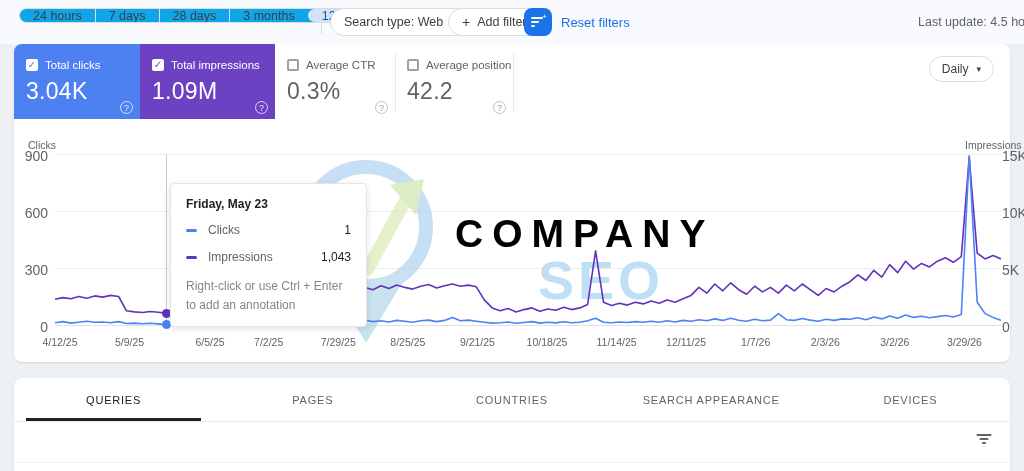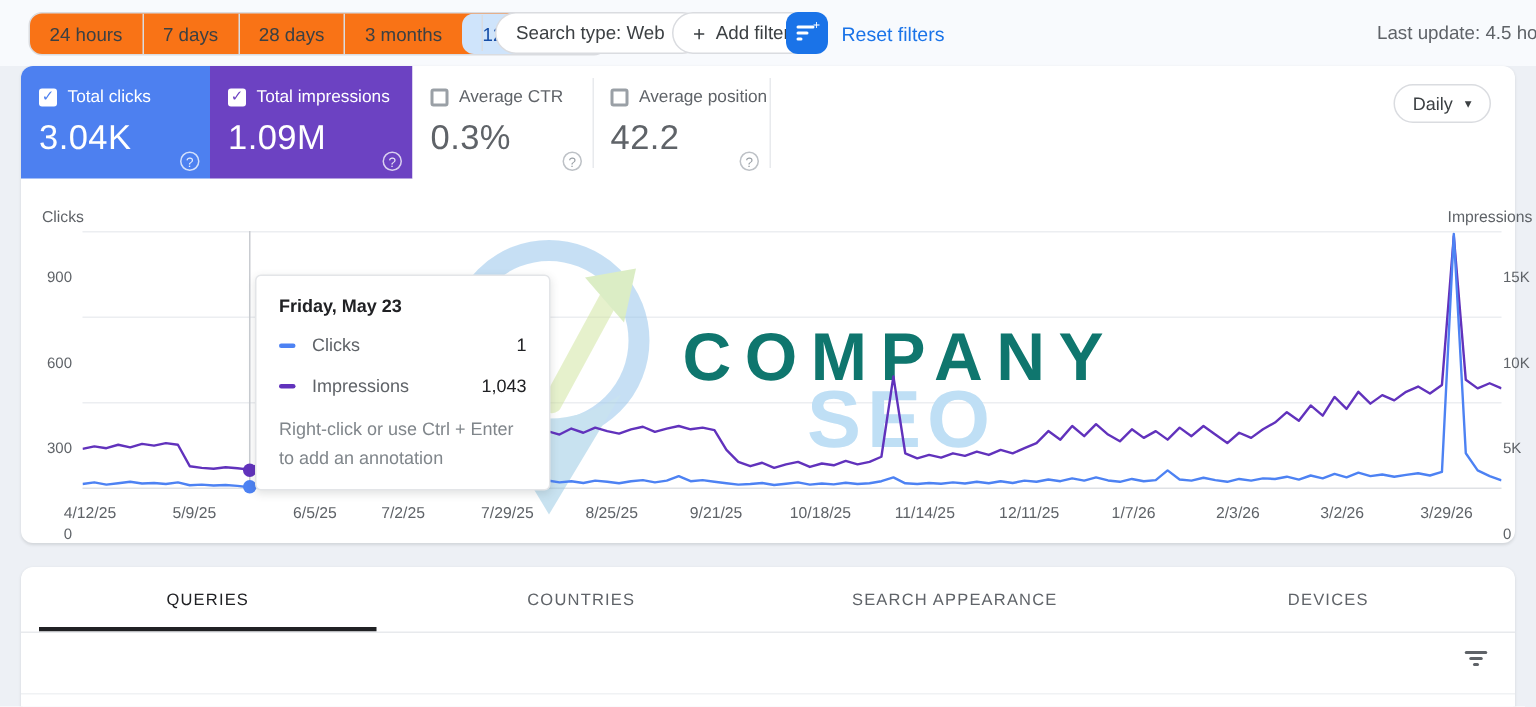--- a/index.html
+++ b/index.html
@@ -1,21 +1,21 @@
 <!DOCTYPE html>
 <html><head>
 <meta charset="utf-8">
 <style>
   * { margin:0; padding:0; box-sizing:border-box; }
   html,body { width:1024px; height:471px; overflow:hidden; }
   body { font-family:"Liberation Sans", sans-serif; background:#edf0f5; position:relative; color:#3c4043; }
 
   
   .topbar { position:absolute; left:0; top:0; width:1024px; height:44px; background:#f8fafd; }
-  .seg-group { position:absolute; left:19px; top:8px; height:29px; display:flex; background:#f97316;
+  .seg-group { position:absolute; left:19px; top:8px; height:15px; display:flex; background:#0ea5e9;
                border:1px solid #dadce0; border-radius:9px; overflow:hidden; }
   .seg { padding:0 13px; font-size:12.5px; color:#3c4043; display:flex; align-items:center; gap:6px;
          border-left:1px solid #dadce0; cursor:pointer; white-space:nowrap; }
   .seg:first-child { border-left:none; }
   .seg.selected { background:#cfe4fb; color:#174ea6; font-weight:500; border-radius:8px; border-left-color:transparent; }
   .caret { font-size:9px; color:inherit; line-height:1; }
   .v-divider { position:absolute; left:321px; top:10px; height:24px; width:1px; background:#dadce0; }
   .pill { position:absolute; top:8px; height:28px; border:1px solid #dadce0; border-radius:15px; background:#fff;
           display:flex; align-items:center; gap:7px; padding:0 13px; font-size:12.5px; color:#3c4043; cursor:pointer; white-space:nowrap; }
   .plus-glyph { font-size:14px; color:#3c4043; }
@@ -48,33 +48,33 @@
   .metric-card.plain .value { color:#5f6368; }
   .card-div { position:absolute; top:8px; height:60px; width:1px; background:#e8eaed; }
   .checkbox { width:12px; height:12px; border-radius:2px; display:flex; align-items:center; justify-content:center; font-size:10px; line-height:1; }
   .checkbox.on  { background:#fff; }
   .checkbox.off { border:2px solid #9aa0a6; background:#fff; width:12px; height:12px; }
   .daily-btn { position:absolute; right:16px; top:12px; height:26px; border:1px solid #dadce0; border-radius:14px;
                background:#fff; display:flex; align-items:center; gap:8px; padding:0 12px; font-size:12px; color:#3c4043; cursor:pointer; }
 
   
   .axis-title { position:absolute; font-size:10.5px; color:#5f6368; }
-  .ytick { position:absolute; font-size:10px; color:#5f6368;margin-top:32px; }
+  .ytick { position:absolute; font-size:14px; color:#5f6368; }
   .ytick.left  { width:40px; text-align:right; left:8px; }
   .ytick.right { left:1002px; text-align:left; }
   .gridline { position:absolute; left:55px; width:946px; height:1px; background:#eceef1; }
   .gridline.zero { background:#dfe1e5; }
   .xtick { position:absolute; top:336px; width:64px; text-align:center; font-size:10.5px; color:#5f6368; }
   #chart-svg { position:absolute; left:55px; top:154px; z-index:3; }
   .hover-line { position:absolute; top:154px; width:1px; height:172px; background:#c9ccd1; z-index:4; }
   .dot { position:absolute; width:9px; height:9px; border-radius:50%; z-index:4; }
 
   
-  .wm-text1 { position:absolute; left:455px; top:212px; font-size:45px; font-weight:bold; letter-spacing:9px;
-              color:#0f766e; z-index:2; }
+  .wm-text1 { position:absolute; left:455px; top:212px; font-size:39px; font-weight:bold; letter-spacing:9px;
+              color:#000000; z-index:2; }
   .wm-text2 { position:absolute; left:538px; top:249px; font-size:54px; font-weight:bold; letter-spacing:4px;
               color:#bfdff5; z-index:2; }
   #wm-logo { position:absolute; left:278px; top:143px; z-index:2; opacity:.5; }
 
   
   .tooltip { position:absolute; left:170px; top:183px; width:197px; background:#fff; border:1px solid #e3e5e8;
              border-radius:4px; box-shadow:0 2px 6px rgba(60,64,67,.15); z-index:5; padding:13px 15px 12px; }
   .tt-title { font-size:12px; font-weight:bold; color:#202124; margin-bottom:12px; }
   .tt-row { display:flex; align-items:center; margin-bottom:13px; font-size:12px; }
   .tt-dash { width:11px; height:3px; border-radius:2px; flex:none; }
@@ -257,20 +257,21 @@
         <span class="tt-label">Impressions</span>
         <span class="tt-value">1,043</span>
       </div>
     </div>
   <div class="tt-hint">Right-click or use Ctrl + Enter to add an annotation</div>
 </div>
 
 <div class="table-card">
   <div class="tabs" id="tabs">
       <div class="tab active">QUERIES</div>
+      <div class="tab">PAGES</div>
       <div class="tab">COUNTRIES</div>
       <div class="tab">SEARCH APPEARANCE</div>
       <div class="tab">DEVICES</div>
     </div>
   <div class="tabs-border"></div>
   <div class="row-border"></div>
   <div class="funnel">
       <i></i>
       <i></i>
       <i></i>

